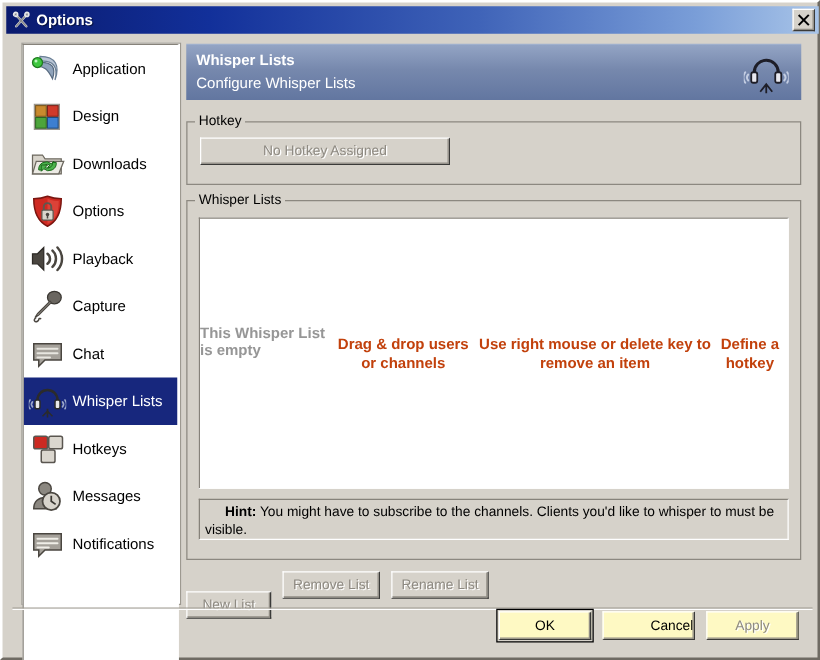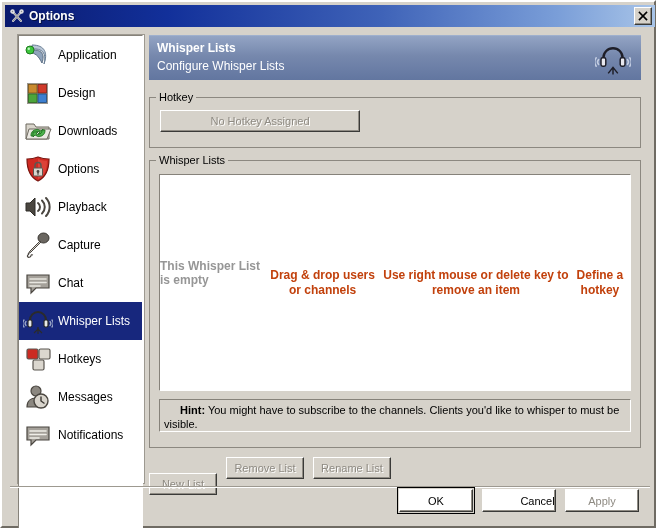--- a/index.html
+++ b/index.html
@@ -151,21 +151,21 @@
   #btn-remove{left:224px;top:455px;width:78px;}
   #btn-rename{left:311px;top:455px;width:78px;}
 
   .footline{
     position:absolute;left:8px;top:484px;width:640px;height:0;
     border-top:1px solid #9d9990;border-bottom:1px solid #ffffff;
   }
 
   .bigbtn{
     position:absolute;top:487px;width:74px;height:23px;
-    background:#ffffff;
+    background:#fef9c3;
     border-top:1px solid #ffffff;border-left:1px solid #ffffff;
     border-right:1px solid #3a3a38;border-bottom:1px solid #3a3a38;
     box-sizing:border-box;
     font-size:11px;color:#000;
     display:flex;align-items:center;justify-content:center;
   }
   .bigbtn::after{
     content:"";position:absolute;left:0;top:0;right:0;bottom:0;
     border-right:1px solid #908c84;border-bottom:1px solid #908c84;
   }

